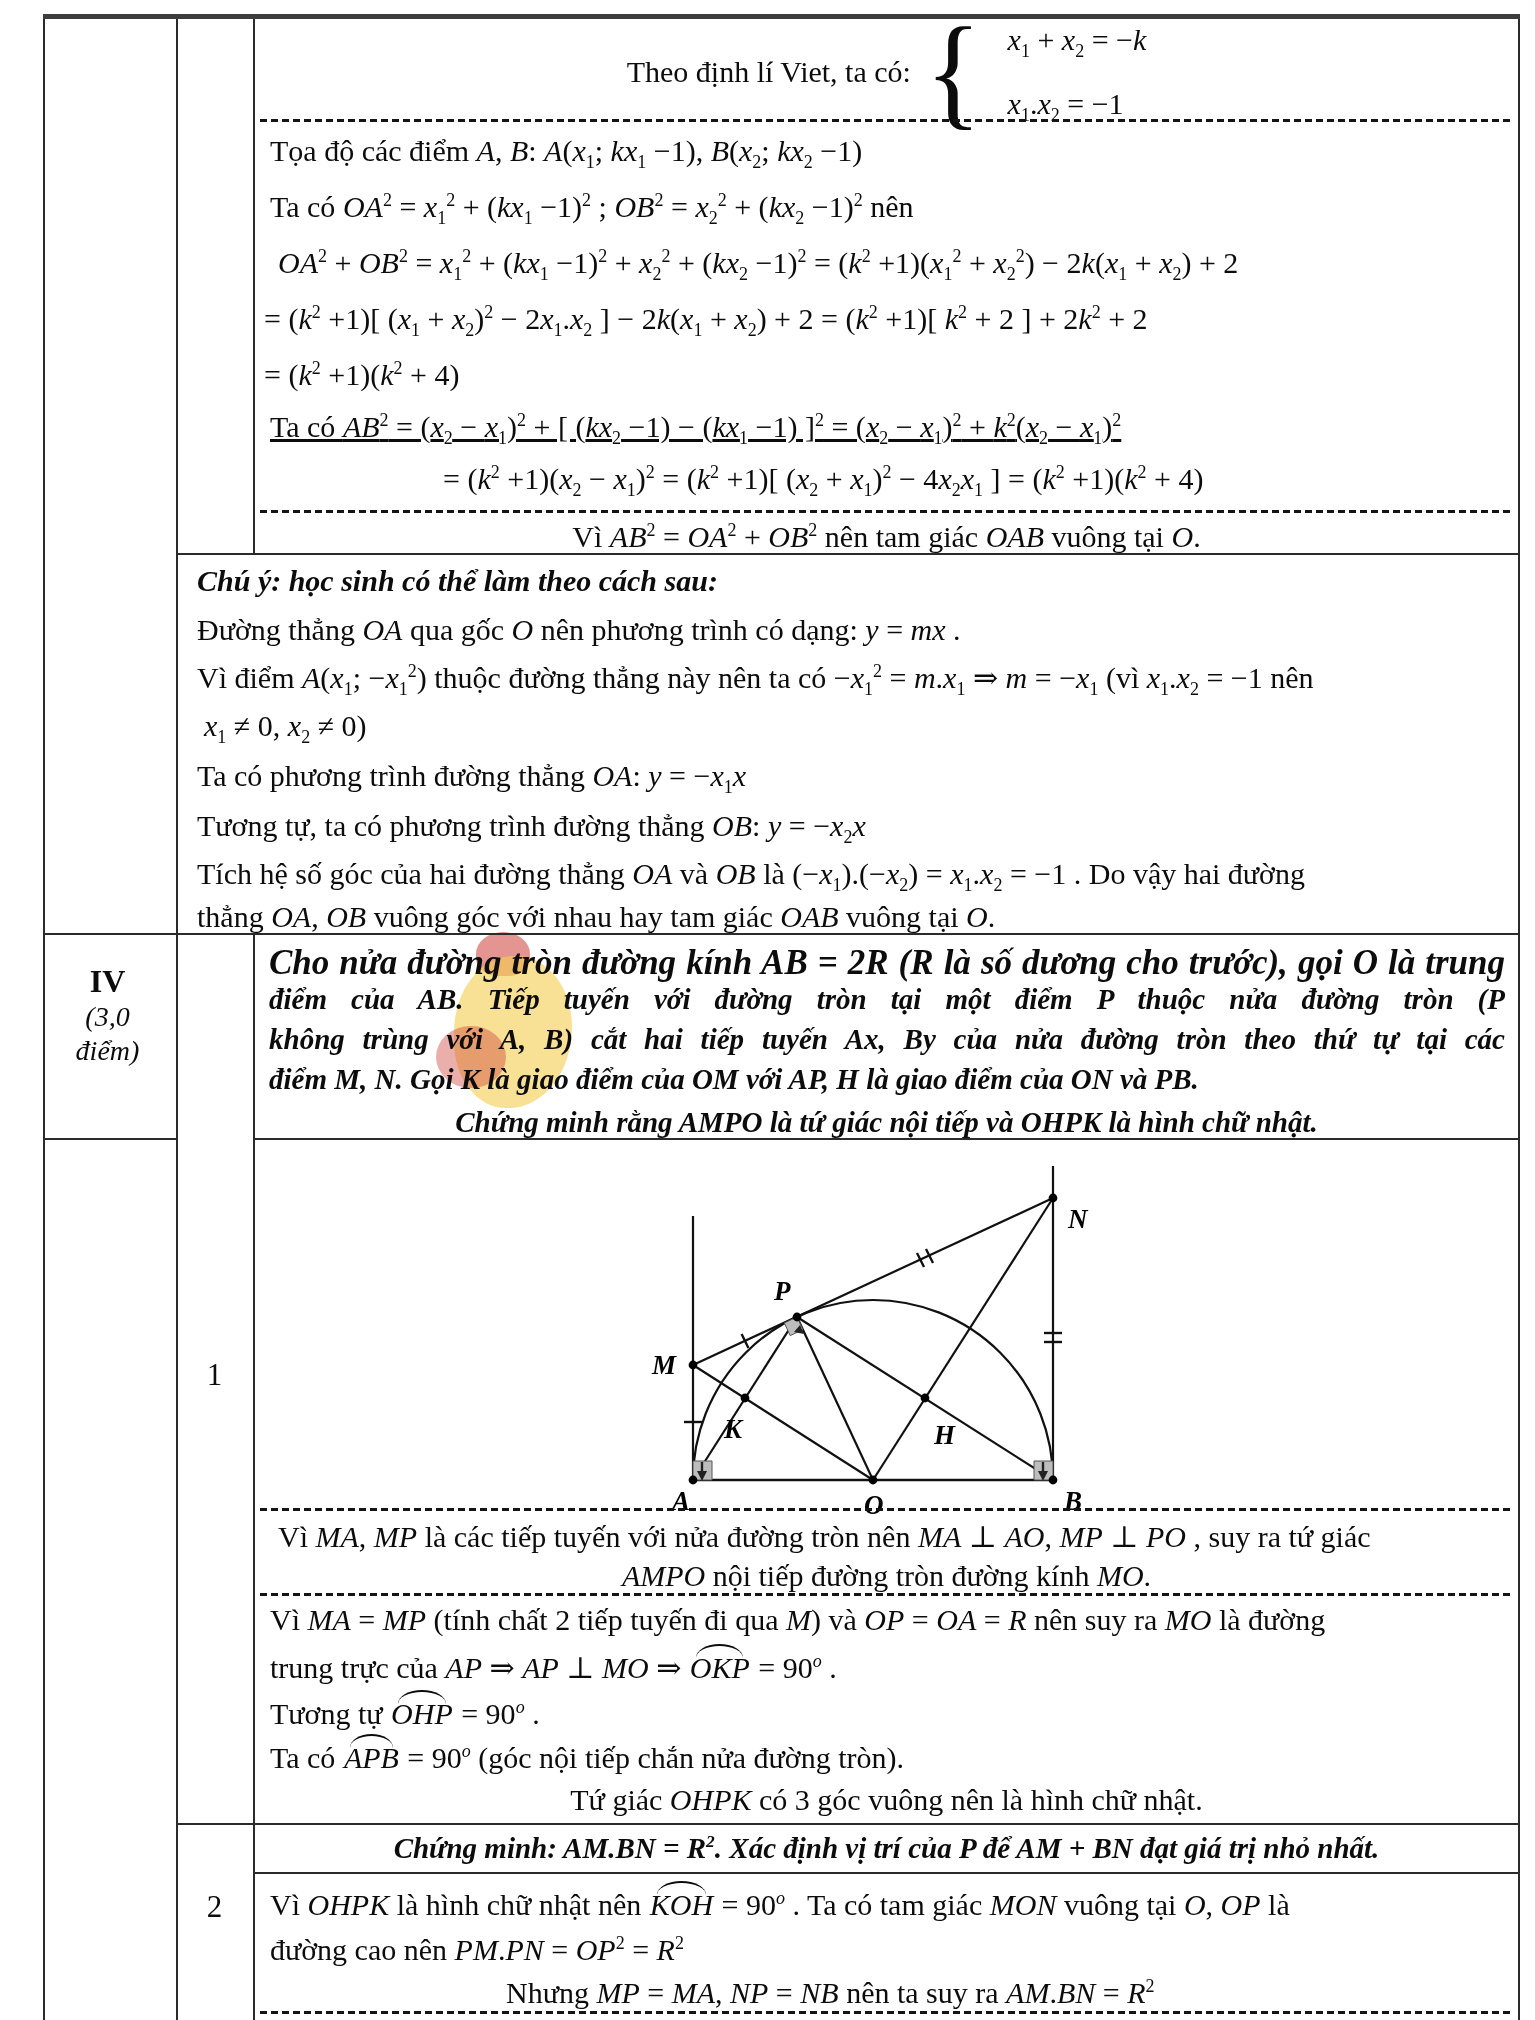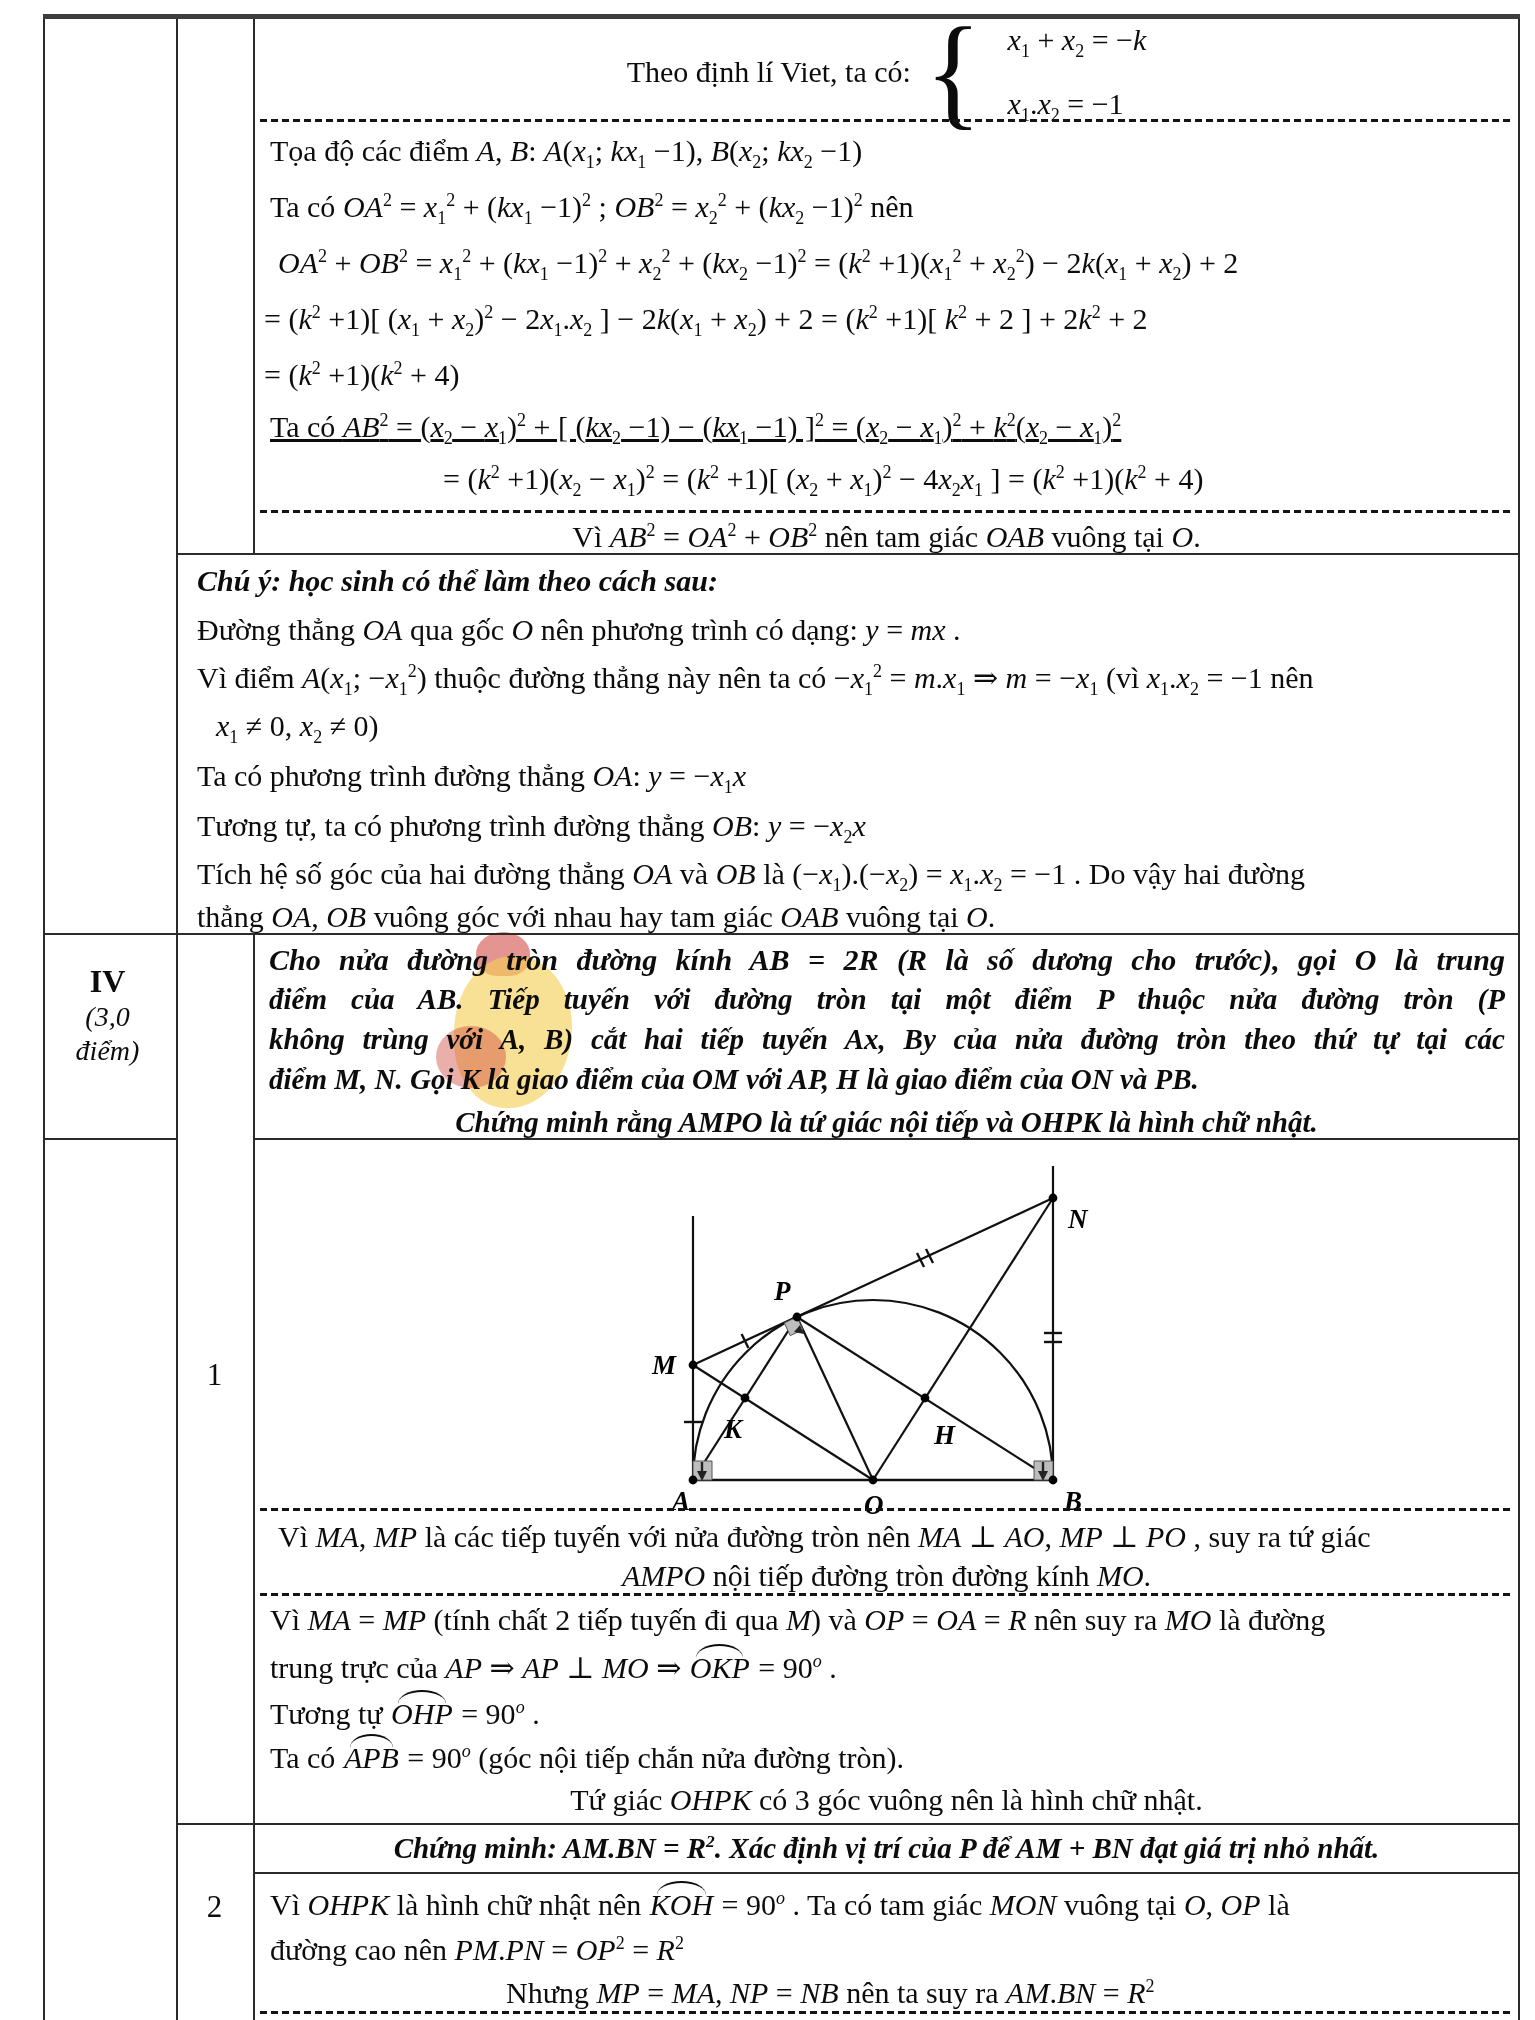--- a/index.html
+++ b/index.html
@@ -85,36 +85,36 @@
   <div class="txt" style="left:278px;top:244px;"><i>OA</i><sup>2</sup> + <i>OB</i><sup>2</sup> = <i>x</i><sub>1</sub><sup>2</sup> + (<i>kx</i><sub>1</sub> −1)<sup>2</sup> + <i>x</i><sub>2</sub><sup>2</sup> + (<i>kx</i><sub>2</sub> −1)<sup>2</sup> = (<i>k</i><sup>2</sup> +1)(<i>x</i><sub>1</sub><sup>2</sup> + <i>x</i><sub>2</sub><sup>2</sup>) − 2<i>k</i>(<i>x</i><sub>1</sub> + <i>x</i><sub>2</sub>) + 2</div>
   <div class="txt" style="left:264px;top:300px;">= (<i>k</i><sup>2</sup> +1)[ (<i>x</i><sub>1</sub> + <i>x</i><sub>2</sub>)<sup>2</sup> − 2<i>x</i><sub>1</sub>.<i>x</i><sub>2</sub> ] − 2<i>k</i>(<i>x</i><sub>1</sub> + <i>x</i><sub>2</sub>) + 2 = (<i>k</i><sup>2</sup> +1)[ <i>k</i><sup>2</sup> + 2 ] + 2<i>k</i><sup>2</sup> + 2</div>
   <div class="txt" style="left:264px;top:356px;">= (<i>k</i><sup>2</sup> +1)(<i>k</i><sup>2</sup> + 4)</div>
   <div class="txt" style="left:270px;top:408px;text-decoration:underline;">Ta có  <i>AB</i><sup>2</sup> = (<i>x</i><sub>2</sub> − <i>x</i><sub>1</sub>)<sup>2</sup> + [ (<i>kx</i><sub>2</sub> −1) − (<i>kx</i><sub>1</sub> −1) ]<sup>2</sup> = (<i>x</i><sub>2</sub> − <i>x</i><sub>1</sub>)<sup>2</sup> + <i>k</i><sup>2</sup>(<i>x</i><sub>2</sub> − <i>x</i><sub>1</sub>)<sup>2</sup></div>
   <div class="txt" style="left:443px;top:460px;">= (<i>k</i><sup>2</sup> +1)(<i>x</i><sub>2</sub> − <i>x</i><sub>1</sub>)<sup>2</sup> = (<i>k</i><sup>2</sup> +1)[ (<i>x</i><sub>2</sub> + <i>x</i><sub>1</sub>)<sup>2</sup> − 4<i>x</i><sub>2</sub><i>x</i><sub>1</sub> ] = (<i>k</i><sup>2</sup> +1)(<i>k</i><sup>2</sup> + 4)</div>
   <div class="txt ctr" style="left:253px;top:518px;width:1267px;">Vì  <i>AB</i><sup>2</sup> = <i>OA</i><sup>2</sup> + <i>OB</i><sup>2</sup>  nên tam giác  <i>OAB</i>  vuông tại  <i>O</i>.</div>
 
   <div class="txt bi" style="left:197px;top:562px;">Chú ý: học sinh có thể làm theo cách sau:</div>
   <div class="txt" style="left:197px;top:611px;">Đường thẳng <i>OA</i> qua gốc <i>O</i> nên phương trình có dạng:  <i>y</i> = <i>mx</i> .</div>
   <div class="txt" style="left:197px;top:659px;">Vì điểm  <i>A</i>(<i>x</i><sub>1</sub>; −<i>x</i><sub>1</sub><sup>2</sup>) thuộc đường thẳng này nên ta có  −<i>x</i><sub>1</sub><sup>2</sup> = <i>m</i>.<i>x</i><sub>1</sub> ⇒ <i>m</i> = −<i>x</i><sub>1</sub>  (vì  <i>x</i><sub>1</sub>.<i>x</i><sub>2</sub> = −1 nên</div>
-  <div class="txt" style="left:204px;top:707px;margin-left:12px;"><i>x</i><sub>1</sub> ≠ 0, <i>x</i><sub>2</sub> ≠ 0)</div>
+  <div class="txt" style="left:204px;top:707px;"><i>x</i><sub>1</sub> ≠ 0, <i>x</i><sub>2</sub> ≠ 0)</div>
   <div class="txt" style="left:197px;top:757px;">Ta có phương trình đường thẳng <i>OA</i>:  <i>y</i> = −<i>x</i><sub>1</sub><i>x</i></div>
   <div class="txt" style="left:197px;top:807px;">Tương tự, ta có phương trình đường thẳng <i>OB</i>:  <i>y</i> = −<i>x</i><sub>2</sub><i>x</i></div>
   <div class="txt" style="left:197px;top:855px;">Tích hệ số góc của hai đường thẳng <i>OA</i> và <i>OB</i> là  (−<i>x</i><sub>1</sub>).(−<i>x</i><sub>2</sub>) = <i>x</i><sub>1</sub>.<i>x</i><sub>2</sub> = −1 . Do vậy hai đường</div>
   <div class="txt" style="left:197px;top:898px;">thẳng <i>OA</i>, <i>OB</i> vuông góc với nhau hay tam giác <i>OAB</i> vuông tại <i>O</i>.</div>
 
   <div class="txt ctr" style="left:43px;top:962px;width:129px;line-height:1.2;">
     <div style="font-weight:700;font-size:32px;">IV</div>
     <div class="it" style="font-size:28px;">(3,0</div>
     <div class="it" style="font-size:28px;">điểm)</div>
   </div>
 
   <div class="txt ctr" style="left:176px;top:1356px;width:77px;font-size:31px;">1</div>
   <div class="txt ctr" style="left:176px;top:1888px;width:77px;font-size:31px;">2</div>
 
-  <div class="txt bi jline" style="left:269px;top:941px;width:1236px;font-size:30px;">Cho nửa đường tròn đường kính  AB = 2R (R là số dương cho trước), gọi O là trung</div>
+  <div class="txt bi jline" style="left:269px;top:941px;width:1236px;font-size:35px;">Cho nửa đường tròn đường kính  AB = 2R (R là số dương cho trước), gọi O là trung</div>
   <div class="txt bi jline" style="left:269px;top:981px;width:1236px;font-size:29px;">điểm của  AB. Tiếp tuyến với đường tròn tại một điểm P thuộc nửa đường tròn (P</div>
   <div class="txt bi jline" style="left:269px;top:1021px;width:1236px;font-size:29px;">không trùng với  A, B) cắt hai tiếp tuyến  Ax, By của nửa đường tròn theo thứ tự tại các</div>
   <div class="txt bi" style="left:269px;top:1061px;font-size:29px;">điểm  M, N. Gọi K là giao điểm của  OM với  AP, H là giao điểm của ON và PB.</div>
   <div class="txt bi ctr" style="left:253px;top:1104px;width:1267px;font-size:29px;">Chứng minh rằng AMPO là tứ giác nội tiếp và OHPK là hình chữ nhật.</div>
 
   <svg style="left:628px;top:1150px;" width="500" height="372" viewBox="0 0 500 372">
     <g stroke="#111" stroke-width="2.2" fill="none">
       <line x1="65" y1="330" x2="65" y2="66"></line>
       <line x1="425" y1="330" x2="425" y2="16"></line>
       <line x1="65" y1="330" x2="425" y2="330" stroke-width="2.6"></line>

